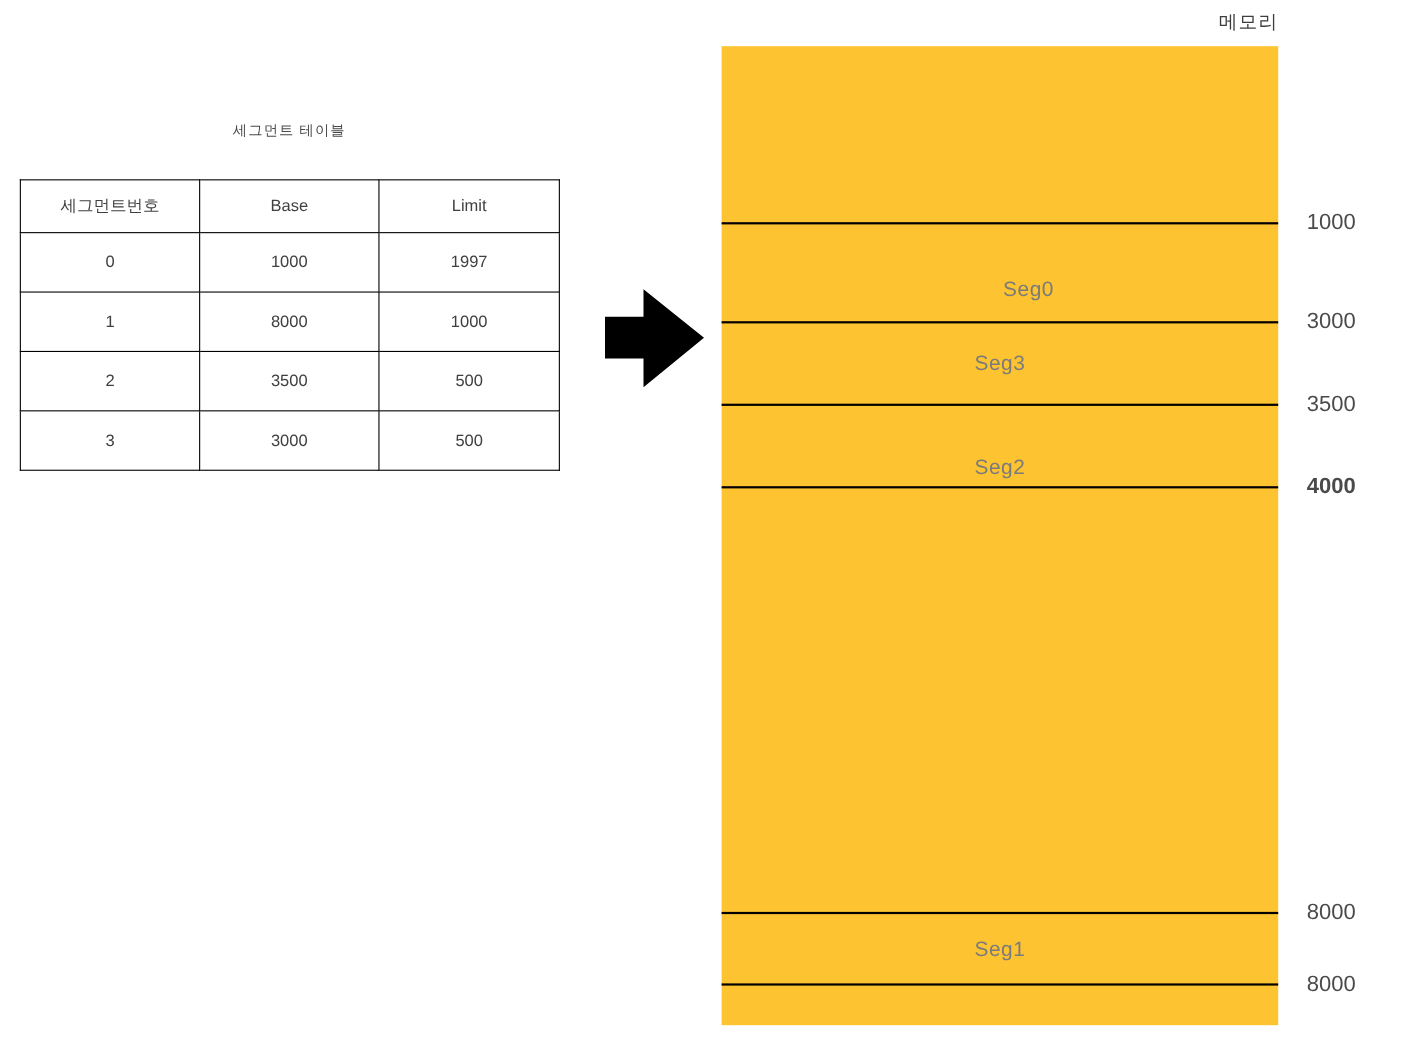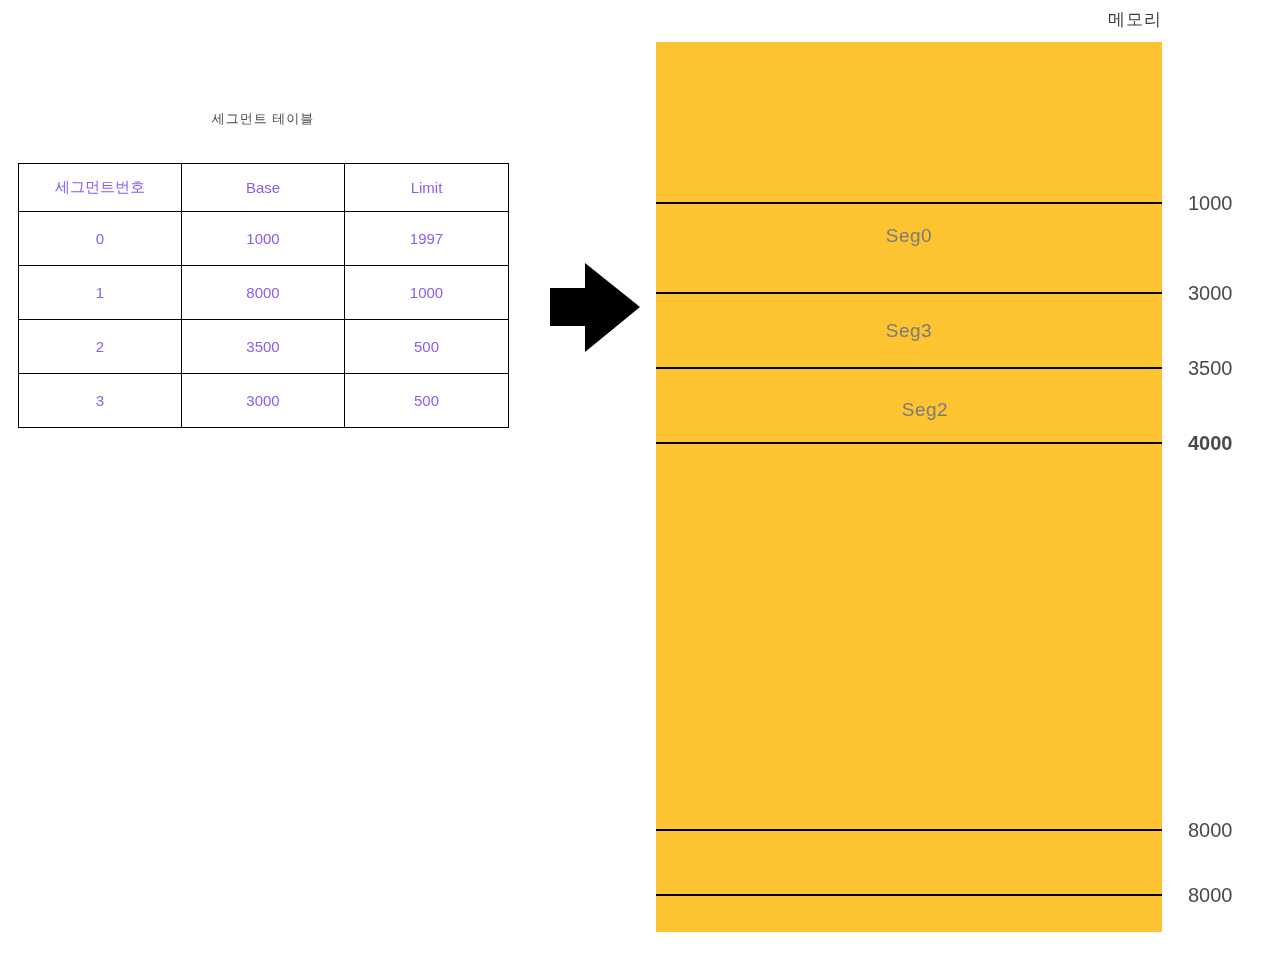--- a/index.html
+++ b/index.html
@@ -29,21 +29,21 @@
     top: 163px;
     width: 490px;
     border-collapse: collapse;
     table-layout: fixed;
   }
   .seg-table th, .seg-table td {
     border: 1px solid #000000;
     text-align: center;
     vertical-align: middle;
     font-size: 15px;
-    color: #8b5cf6;
+    color: #404040;
     font-weight: normal;
     background: #ffffff;
   }
   .seg-table th { height: 45px; }
   .seg-table td { height: 51px; }
   .seg-table col.c1 { width: 163px; }
   .seg-table col.c2 { width: 163px; }
   .seg-table col.c3 { width: 164px; }
 
   
@@ -156,18 +156,19 @@
       <div class="boundary-line" style="top: 250px; background: rgb(0, 0, 0);"></div>
       <div class="addr-label" style="top: 251px;">3000</div>
       <div class="boundary-line" style="top: 325px; background: rgb(0, 0, 0);"></div>
       <div class="addr-label" style="top: 326px;">3500</div>
       <div class="boundary-line" style="top: 400px; background: rgb(0, 0, 0);"></div>
       <div class="addr-label" style="top: 401px; font-weight: bold;">4000</div>
       <div class="boundary-line" style="top: 787px; background: rgb(0, 0, 0);"></div>
       <div class="addr-label" style="top: 788px;">8000</div>
       <div class="boundary-line" style="top: 852px; background: rgb(0, 0, 0);"></div>
       <div class="addr-label" style="top: 853px;">8000</div>
-      <div class="seg-label" style="top: 194px;">Seg0</div>
+      <div class="seg-label" style="top: 222px; padding-left: 26px;">Seg0</div>
       <div class="seg-label" style="top: 289px;">Seg3</div>
-      <div class="seg-label" style="top: 368px; padding-left: 16px;">Seg2</div>
+      <div class="seg-label" style="top: 384px;">Seg2</div>
+      <div class="seg-label" style="top: 822px;">Seg1</div>
     </div>
 
 </div>
 
 </body></html>

